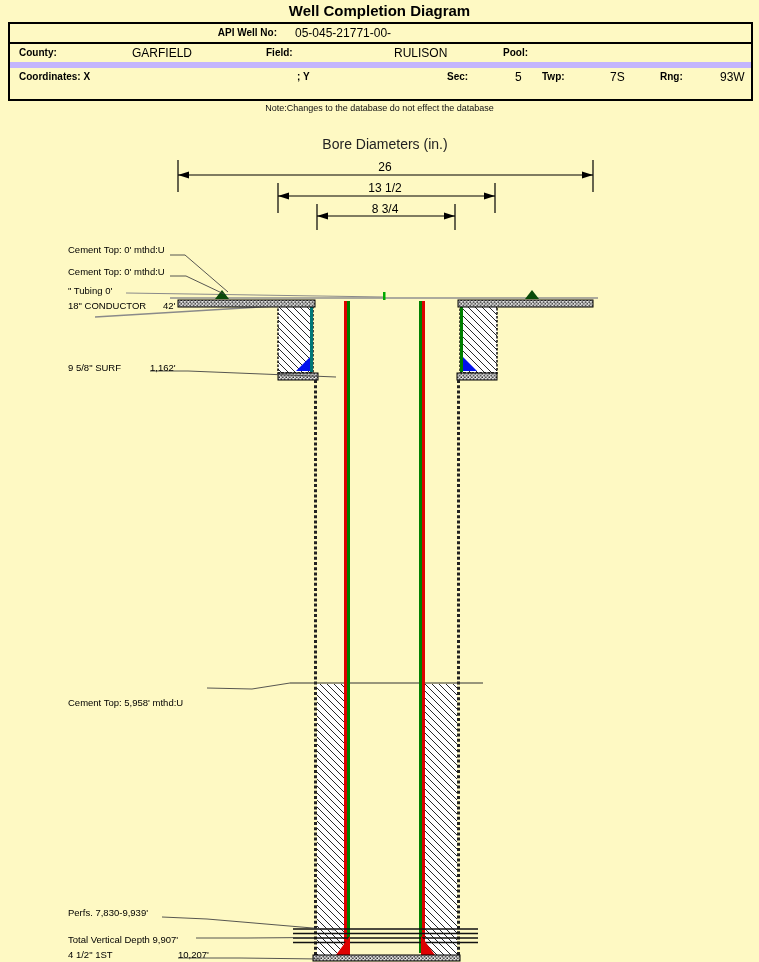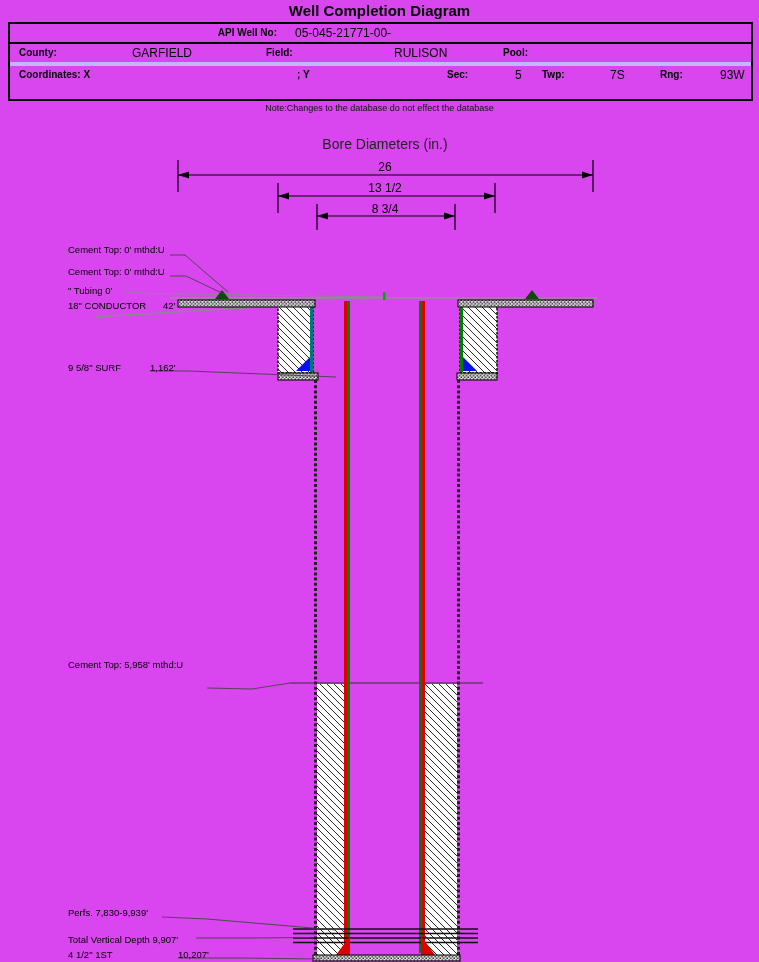--- a/index.html
+++ b/index.html
@@ -1,25 +1,25 @@
 <!DOCTYPE html>
 <html><head>
 <meta charset="utf-8">
 <style>
   html,body{margin:0;padding:0;background:#fff;}
-  #page{position:relative;width:759px;height:962px;background:#d946ef;
+  #page{position:relative;width:759px;height:962px;background:#fef9c3;
         font-family:"Liberation Sans", sans-serif;color:#000;overflow:hidden;}
   .abs{position:absolute;}
   #title{top:2px;left:0;width:759px;text-align:center;font-size:15px;font-weight:bold;}
   
   #hdr{left:8px;top:22px;width:741px;height:75px;border:2px solid #000;}
   .row{position:relative;width:100%;}
   .r1{height:18px;}
   .r2,.r3{height:18px;border-top:2px solid #000;}
-  .r4{height:19px;border-top:4px solid #c4b5fd;text-decoration:underline;}
+  .r4{height:19px;border-top:6px solid #c4b5fd;text-decoration:underline;}
   .lbl{position:absolute;font-weight:bold;font-size:10px;line-height:18px;white-space:pre;}
   .val{position:absolute;font-size:12px;line-height:18px;white-space:pre;}
   #note{top:103px;left:0;width:759px;text-align:center;font-size:9px;color:#111;}
   #boretitle{top:136px;left:0;width:770px;text-align:center;font-size:14px;color:#222;}
   .arrlab{position:absolute;transform:translateX(-50%);font-size:12px;white-space:pre;}
   .ann{position:absolute;font-size:9.5px;white-space:pre;color:#000;}
   svg{position:absolute;left:0;top:0;}
 </style>
 </head>
 <body>
@@ -151,19 +151,19 @@
     </g>
   </svg>
 
   <div class="ann" style="left:68px;top:244px;">Cement Top: 0' mthd:U</div>
   <div class="ann" style="left:68px;top:266px;">Cement Top: 0' mthd:U</div>
   <div class="ann" style="left:68px;top:285px;">" Tubing 0'</div>
   <div class="ann" style="left:68px;top:300px;">18" CONDUCTOR</div>
   <div class="ann" style="left:163px;top:300px;">42'</div>
   <div class="ann" style="left:68px;top:362px;">9 5/8" SURF</div>
   <div class="ann" style="left:150px;top:362px;">1,162'</div>
-  <div class="ann" style="left:68px;top:659px;">Cement Top: 5,958' mthd:U</div>
+  <div class="ann" style="left:68px;top:697px;">Cement Top: 5,958' mthd:U</div>
   <div class="ann" style="left:68px;top:907px;">Perfs. 7,830-9,939'</div>
   <div class="ann" style="left:68px;top:928px;margin-top:6px;">Total Vertical Depth 9,907'</div>
   <div class="ann" style="left:68px;top:949px;">4 1/2" 1ST</div>
   <div class="ann" style="left:142px;top:949px;margin-left:36px;">10,207'</div>
 
 </div>
 
 </body></html>

